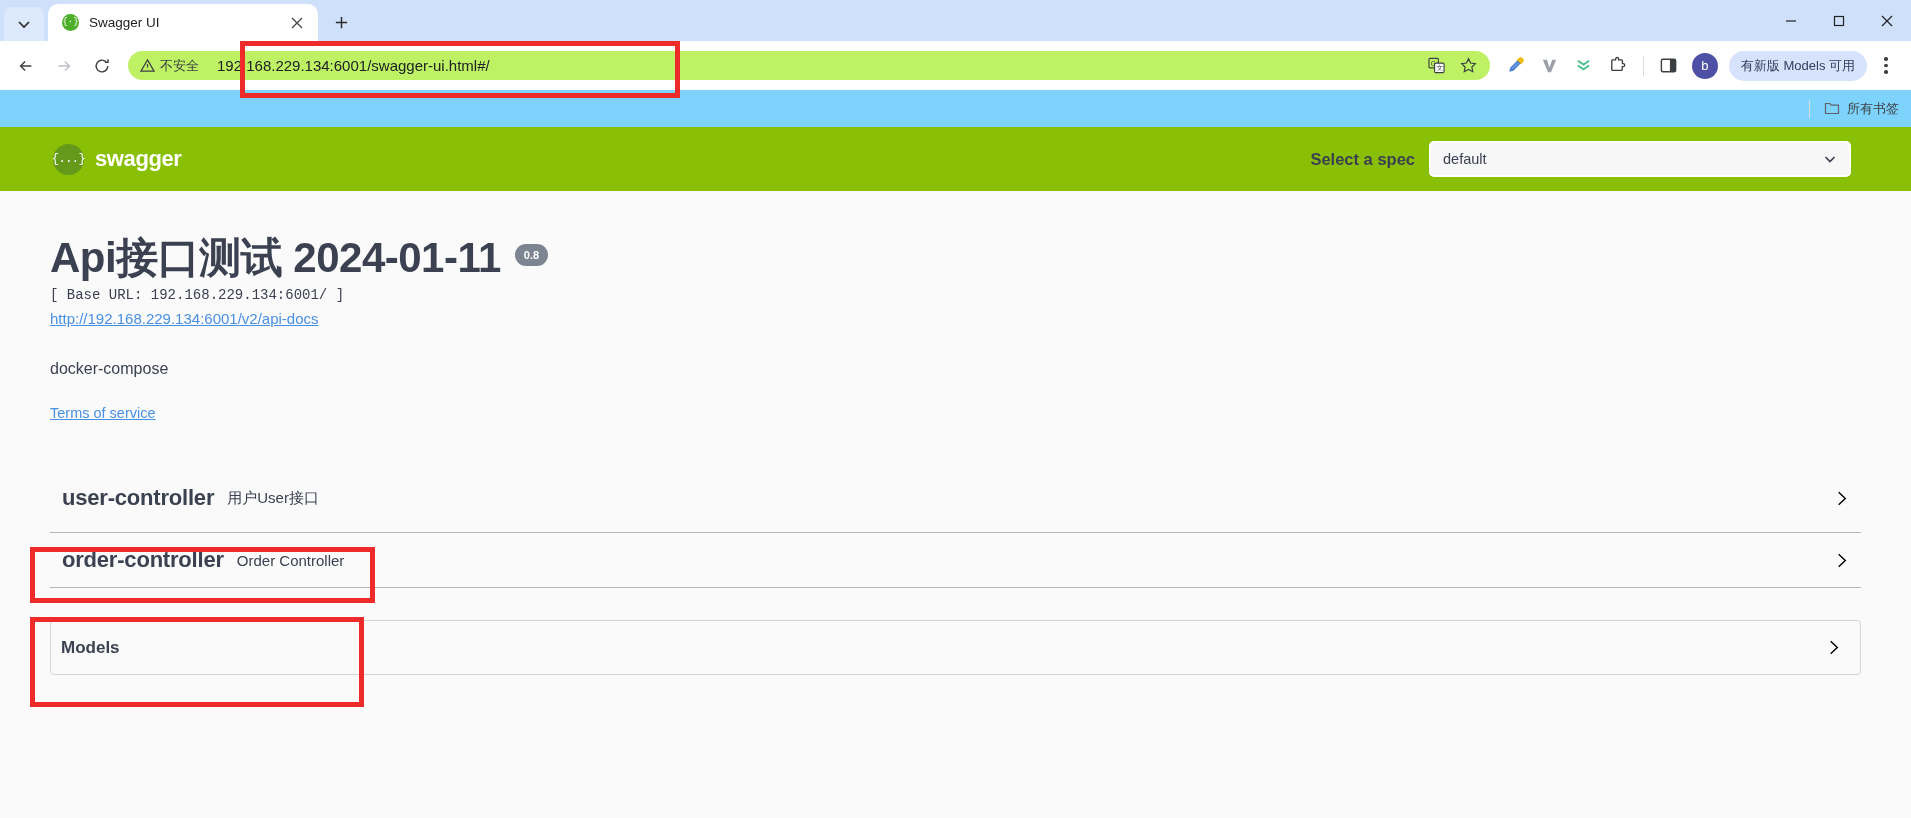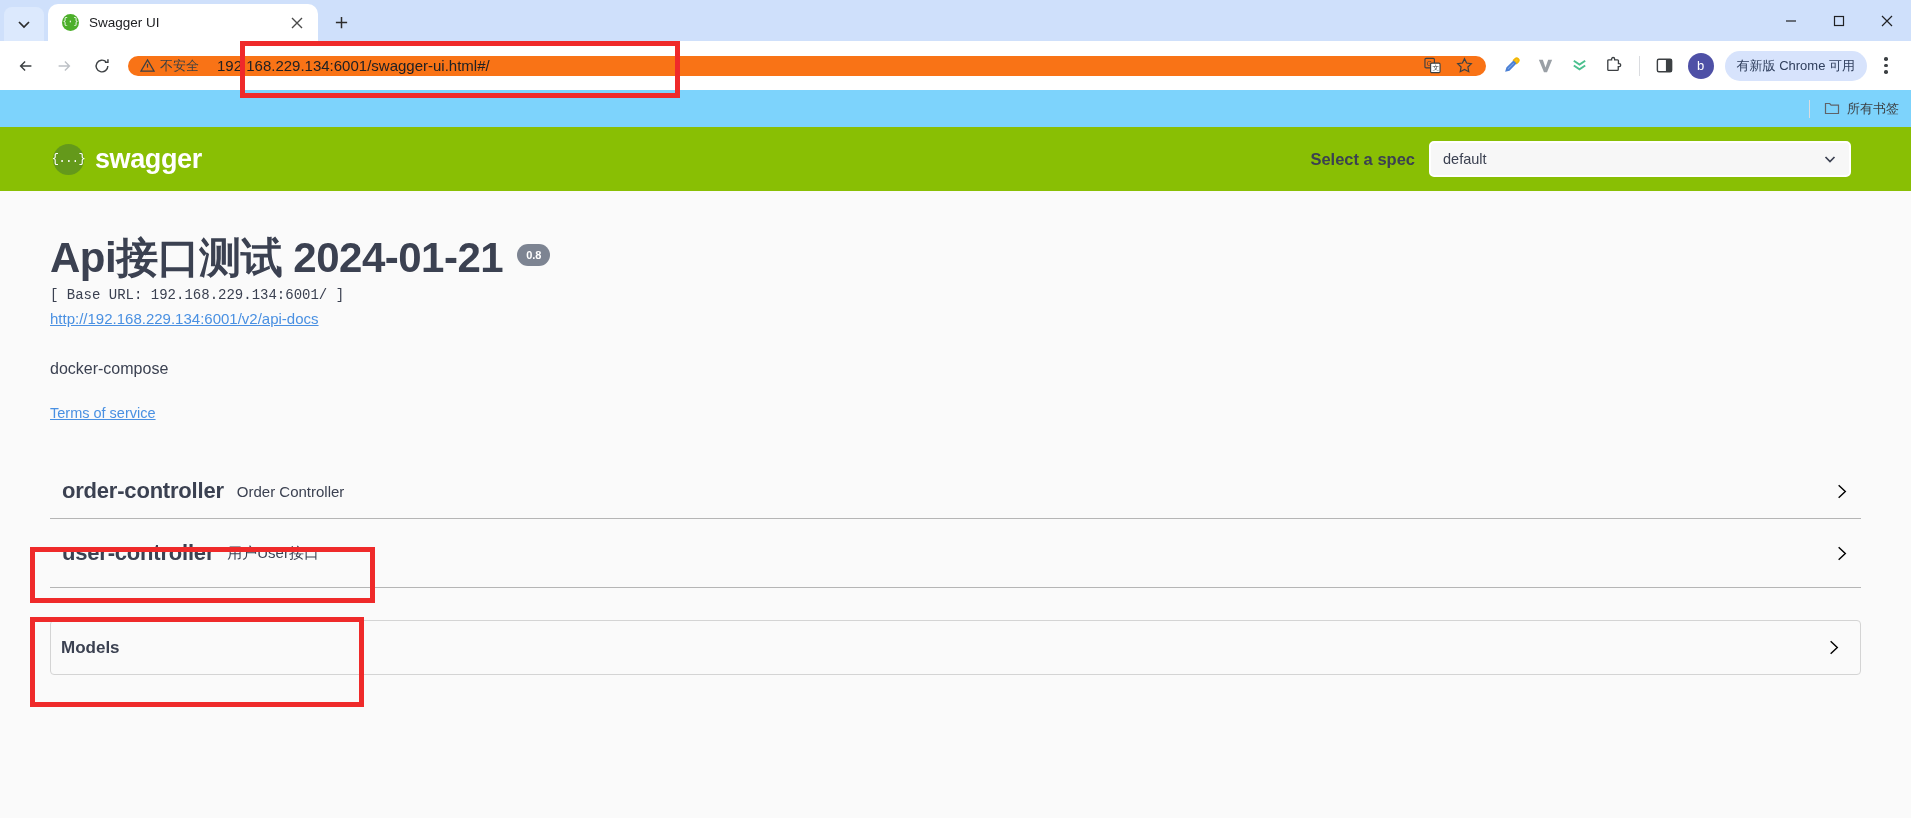--- a/index.html
+++ b/index.html
@@ -90,22 +90,22 @@
     width: 36px; height: 36px; flex: 0 0 36px;
     display: flex; align-items: center; justify-content: center;
     border-radius: 50%;
     color: #3c4043;
   }
   .navbtn svg { width: 18px; height: 18px; }
   .navbtn.disabled { color: #bdc1c6; }
 
   .omnibox {
     flex: 1 1 auto;
-    height: 20px;
-    background: #f97316;
+    height: 29px;
+    background: #bef264;
     border-radius: 18px;
     display: flex; align-items: center;
     margin: 0 8px 0 6px;
     padding: 0 6px 0 12px;
     min-width: 0;
     position: relative;
   }
   .security {
     display: flex; align-items: center; gap: 5px;
     font-size: 13px; color: #3c4043;
@@ -187,21 +187,21 @@
   .logo-wrap { display: flex; align-items: center; gap: 11px; }
   .logo-mark {
     width: 31px; height: 31px; border-radius: 50%;
     background: #64991b;
     display: flex; align-items: center; justify-content: center;
     color: #ffffff; font-size: 12px;
     font-family: "Liberation Mono", monospace;
     letter-spacing: -0.5px;
   }
   .logo-text {
-    color: #ffffff; font-size: 27px; font-weight: bold;
+    color: #ffffff; font-size: 22px; font-weight: bold;
     letter-spacing: -0.4px;
   }
   .spec-select-wrap {
     margin-left: auto;
     display: flex; align-items: center; gap: 14px;
     padding-right: 60px;
   }
   .spec-label { color: #3b4151; font-size: 16.5px; font-weight: bold; }
   .spec-box {
     width: 422px; height: 36px;
@@ -423,21 +423,21 @@
 
     <div class="ext-icon">
       <svg viewBox="0 0 20 20" fill="none" stroke="#3c4043" stroke-width="1.5">
         <rect x="2.5" y="3.5" width="15" height="13" rx="1.6"></rect>
         <rect x="11.5" y="3.5" width="6" height="13" fill="#3c4043" stroke="none"></rect>
       </svg>
     </div>
 
     <div class="profile">b</div>
 
-    <div class="update-pill">有新版 Chrome 可用</div>
+    <div class="update-pill">有新版 Models 可用</div>
 
     <div class="kebab">
       <i></i>
         <i></i>
         <i></i>
     </div>
   </div>
 
   <div class="bookmarks">
     <div class="bm-sep"></div>
@@ -465,58 +465,58 @@
                 <path d="M2.5 5l4.5 4.5L11.5 5"></path>
               </svg>
           </span>
         </div>
       </div>
     </div>
 
     <div class="content">
 
       <div class="api-title">
-        <h2>Api接口测试 2024-01-21</h2>
+        <h2>Api接口测试 2024-01-11</h2>
         <span class="version-badge">0.8</span>
       </div>
 
       <div class="base-url">[ Base URL: 192.168.229.134:6001/ ]</div>
 
       <a class="api-docs-link" href="#">http://192.168.229.134:6001/v2/api-docs</a>
 
       <div class="desc">docker-compose</div>
 
       <a class="tos" href="#">Terms of service</a>
 
       <div class="sections-wrap">
+
+        <div class="tag-section">
+          <div class="tag-row tag-block-2">
+            <span class="tag-name">user-controller</span>
+            <span class="tag-desc">用户User接口</span>
+            <span class="tag-arrow">
+              <svg viewBox="0 0 20 20" fill="none" stroke="currentColor" stroke-width="1.5">
+                  <path d="M7 3.5l7 6.5-7 6.5"></path>
+                </svg>
+            </span>
+          </div>
+        </div>
 
         <div class="tag-section">
           <div class="tag-row tag-block-1">
             <span class="tag-name">order-controller</span>
             <span class="tag-desc">Order Controller</span>
             <span class="tag-arrow">
               <svg viewBox="0 0 20 20" fill="none" stroke="currentColor" stroke-width="1.5">
                   <path d="M7 3.5l7 6.5-7 6.5"></path>
                 </svg>
             </span>
           </div>
         </div>
 
-        <div class="tag-section">
-          <div class="tag-row tag-block-2">
-            <span class="tag-name">user-controller</span>
-            <span class="tag-desc">用户User接口</span>
-            <span class="tag-arrow">
-              <svg viewBox="0 0 20 20" fill="none" stroke="currentColor" stroke-width="1.5">
-                  <path d="M7 3.5l7 6.5-7 6.5"></path>
-                </svg>
-            </span>
-          </div>
-        </div>
-
       </div>
 
       <div class="models-box">
         <span class="models-title">Models</span>
         <span class="models-arrow">
           <svg viewBox="0 0 20 20" fill="none" stroke="currentColor" stroke-width="1.5">
               <path d="M7 3.5l7 6.5-7 6.5"></path>
             </svg>
         </span>
       </div>

